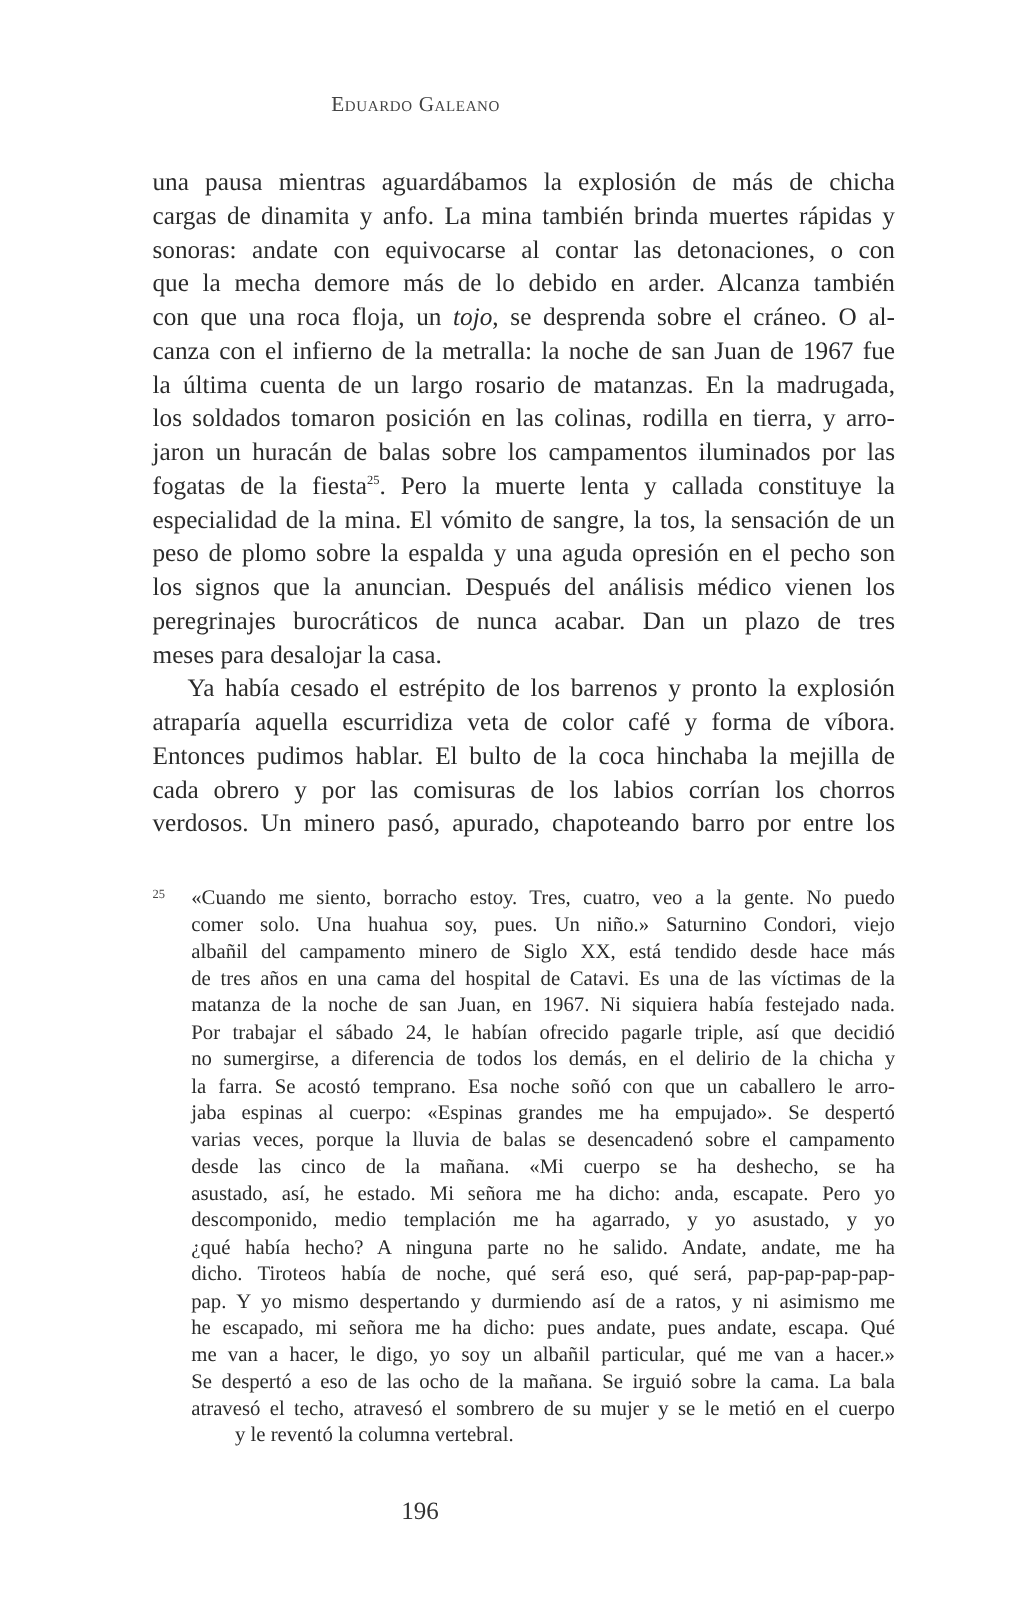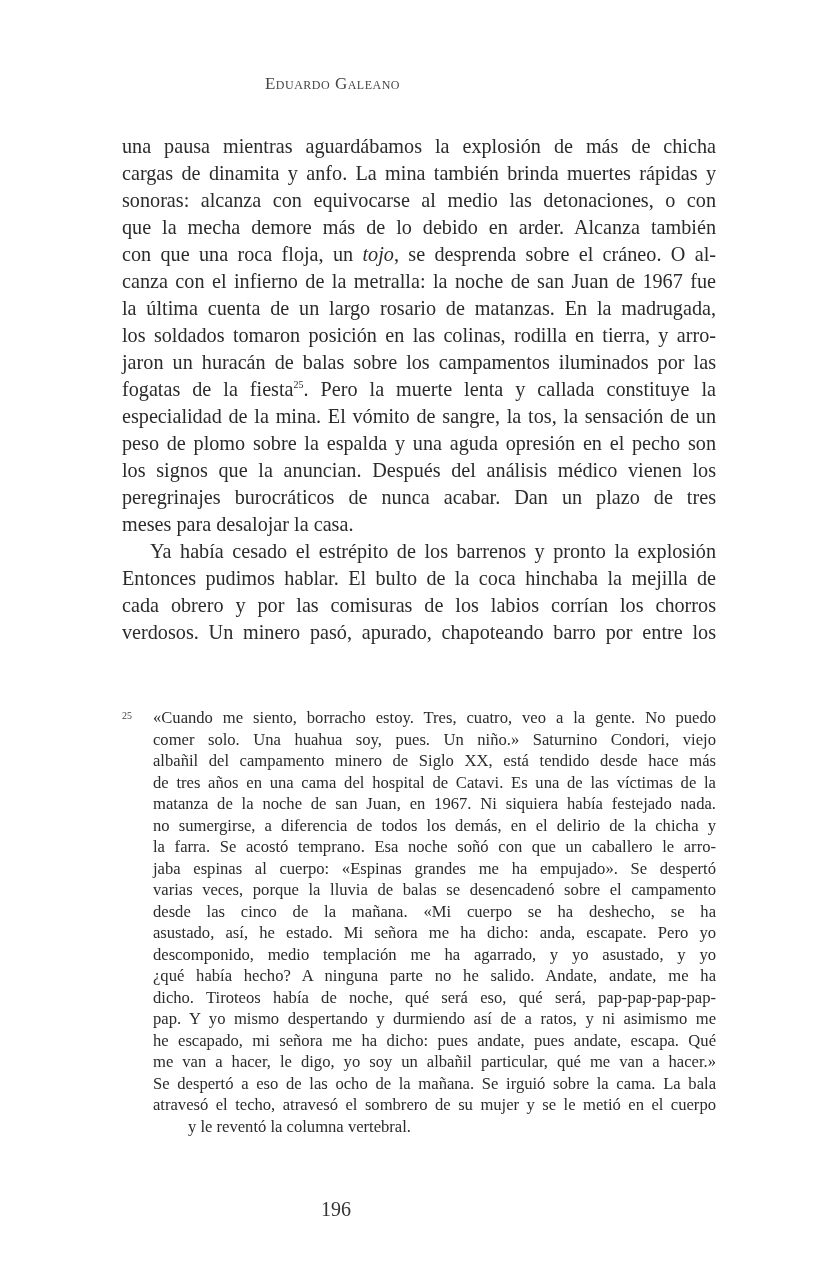--- a/index.html
+++ b/index.html
@@ -24,47 +24,49 @@
   em { font-style: italic; margin-top: 40px; }
 </style>
 </head>
 <body>
 
 <div class="header">Eduardo Galeano</div>
 
 <div class="main">
   <span class="line">una pausa mientras aguardábamos la explosión de más de chicha</span>
   <span class="line">cargas de dinamita y anfo. La mina también brinda muertes rápidas y</span>
-  <span class="line">sonoras: alcanza con equivocarse al medio las detonaciones, o con</span>
+  <span class="line">sonoras: andate con equivocarse al contar las detonaciones, o con</span>
   <span class="line">que la mecha demore más de lo debido en arder. Alcanza también</span>
   <span class="line"><span>con que una roca floja, un </span><em>tojo</em><span>, se desprenda sobre el cráneo. O al-</span></span>
   <span class="line">canza con el infierno de la metralla: la noche de san Juan de 1967 fue</span>
   <span class="line">la última cuenta de un largo rosario de matanzas. En la madrugada,</span>
   <span class="line">los soldados tomaron posición en las colinas, rodilla en tierra, y arro-</span>
   <span class="line">jaron un huracán de balas sobre los campamentos iluminados por las</span>
   <span class="line"><span>fogatas de la fiesta</span><sup>25</sup><span>. Pero la muerte lenta y callada constituye la</span></span>
   <span class="line">especialidad de la mina. El vómito de sangre, la tos, la sensación de un</span>
   <span class="line">peso de plomo sobre la espalda y una aguda opresión en el pecho son</span>
   <span class="line">los signos que la anuncian. Después del análisis médico vienen los</span>
   <span class="line">peregrinajes burocráticos de nunca acabar. Dan un plazo de tres</span>
   <span class="line last">meses para desalojar la casa.</span>
   <span class="line indent">Ya había cesado el estrépito de los barrenos y pronto la explosión</span>
+  <span class="line">atraparía aquella escurridiza veta de color café y forma de víbora.</span>
   <span class="line">Entonces pudimos hablar. El bulto de la coca hinchaba la mejilla de</span>
   <span class="line">cada obrero y por las comisuras de los labios corrían los chorros</span>
   <span class="line">verdosos. Un minero pasó, apurado, chapoteando barro por entre los</span>
 </div>
 
 <div class="fn">
   <span class="fn-mark">25</span>
   <div class="fn-body">
     <span class="fline">«Cuando me siento, borracho estoy. Tres, cuatro, veo a la gente. No puedo</span>
     <span class="fline">comer solo. Una huahua soy, pues. Un niño.» Saturnino Condori, viejo</span>
     <span class="fline">albañil del campamento minero de Siglo XX, está tendido desde hace más</span>
     <span class="fline">de tres años en una cama del hospital de Catavi. Es una de las víctimas de la</span>
     <span class="fline">matanza de la noche de san Juan, en 1967. Ni siquiera había festejado nada.</span>
+    <span class="fline">Por trabajar el sábado 24, le habían ofrecido pagarle triple, así que decidió</span>
     <span class="fline">no sumergirse, a diferencia de todos los demás, en el delirio de la chicha y</span>
     <span class="fline">la farra. Se acostó temprano. Esa noche soñó con que un caballero le arro-</span>
     <span class="fline">jaba espinas al cuerpo: «Espinas grandes me ha empujado». Se despertó</span>
     <span class="fline">varias veces, porque la lluvia de balas se desencadenó sobre el campamento</span>
     <span class="fline">desde las cinco de la mañana. «Mi cuerpo se ha deshecho, se ha</span>
     <span class="fline">asustado, así, he estado. Mi señora me ha dicho: anda, escapate. Pero yo</span>
     <span class="fline">descomponido, medio templación me ha agarrado, y yo asustado, y yo</span>
     <span class="fline">¿qué había hecho? A ninguna parte no he salido. Andate, andate, me ha</span>
     <span class="fline">dicho. Tiroteos había de noche, qué será eso, qué será, pap-pap-pap-pap-</span>
     <span class="fline">pap. Y yo mismo despertando y durmiendo así de a ratos, y ni asimismo me</span>

